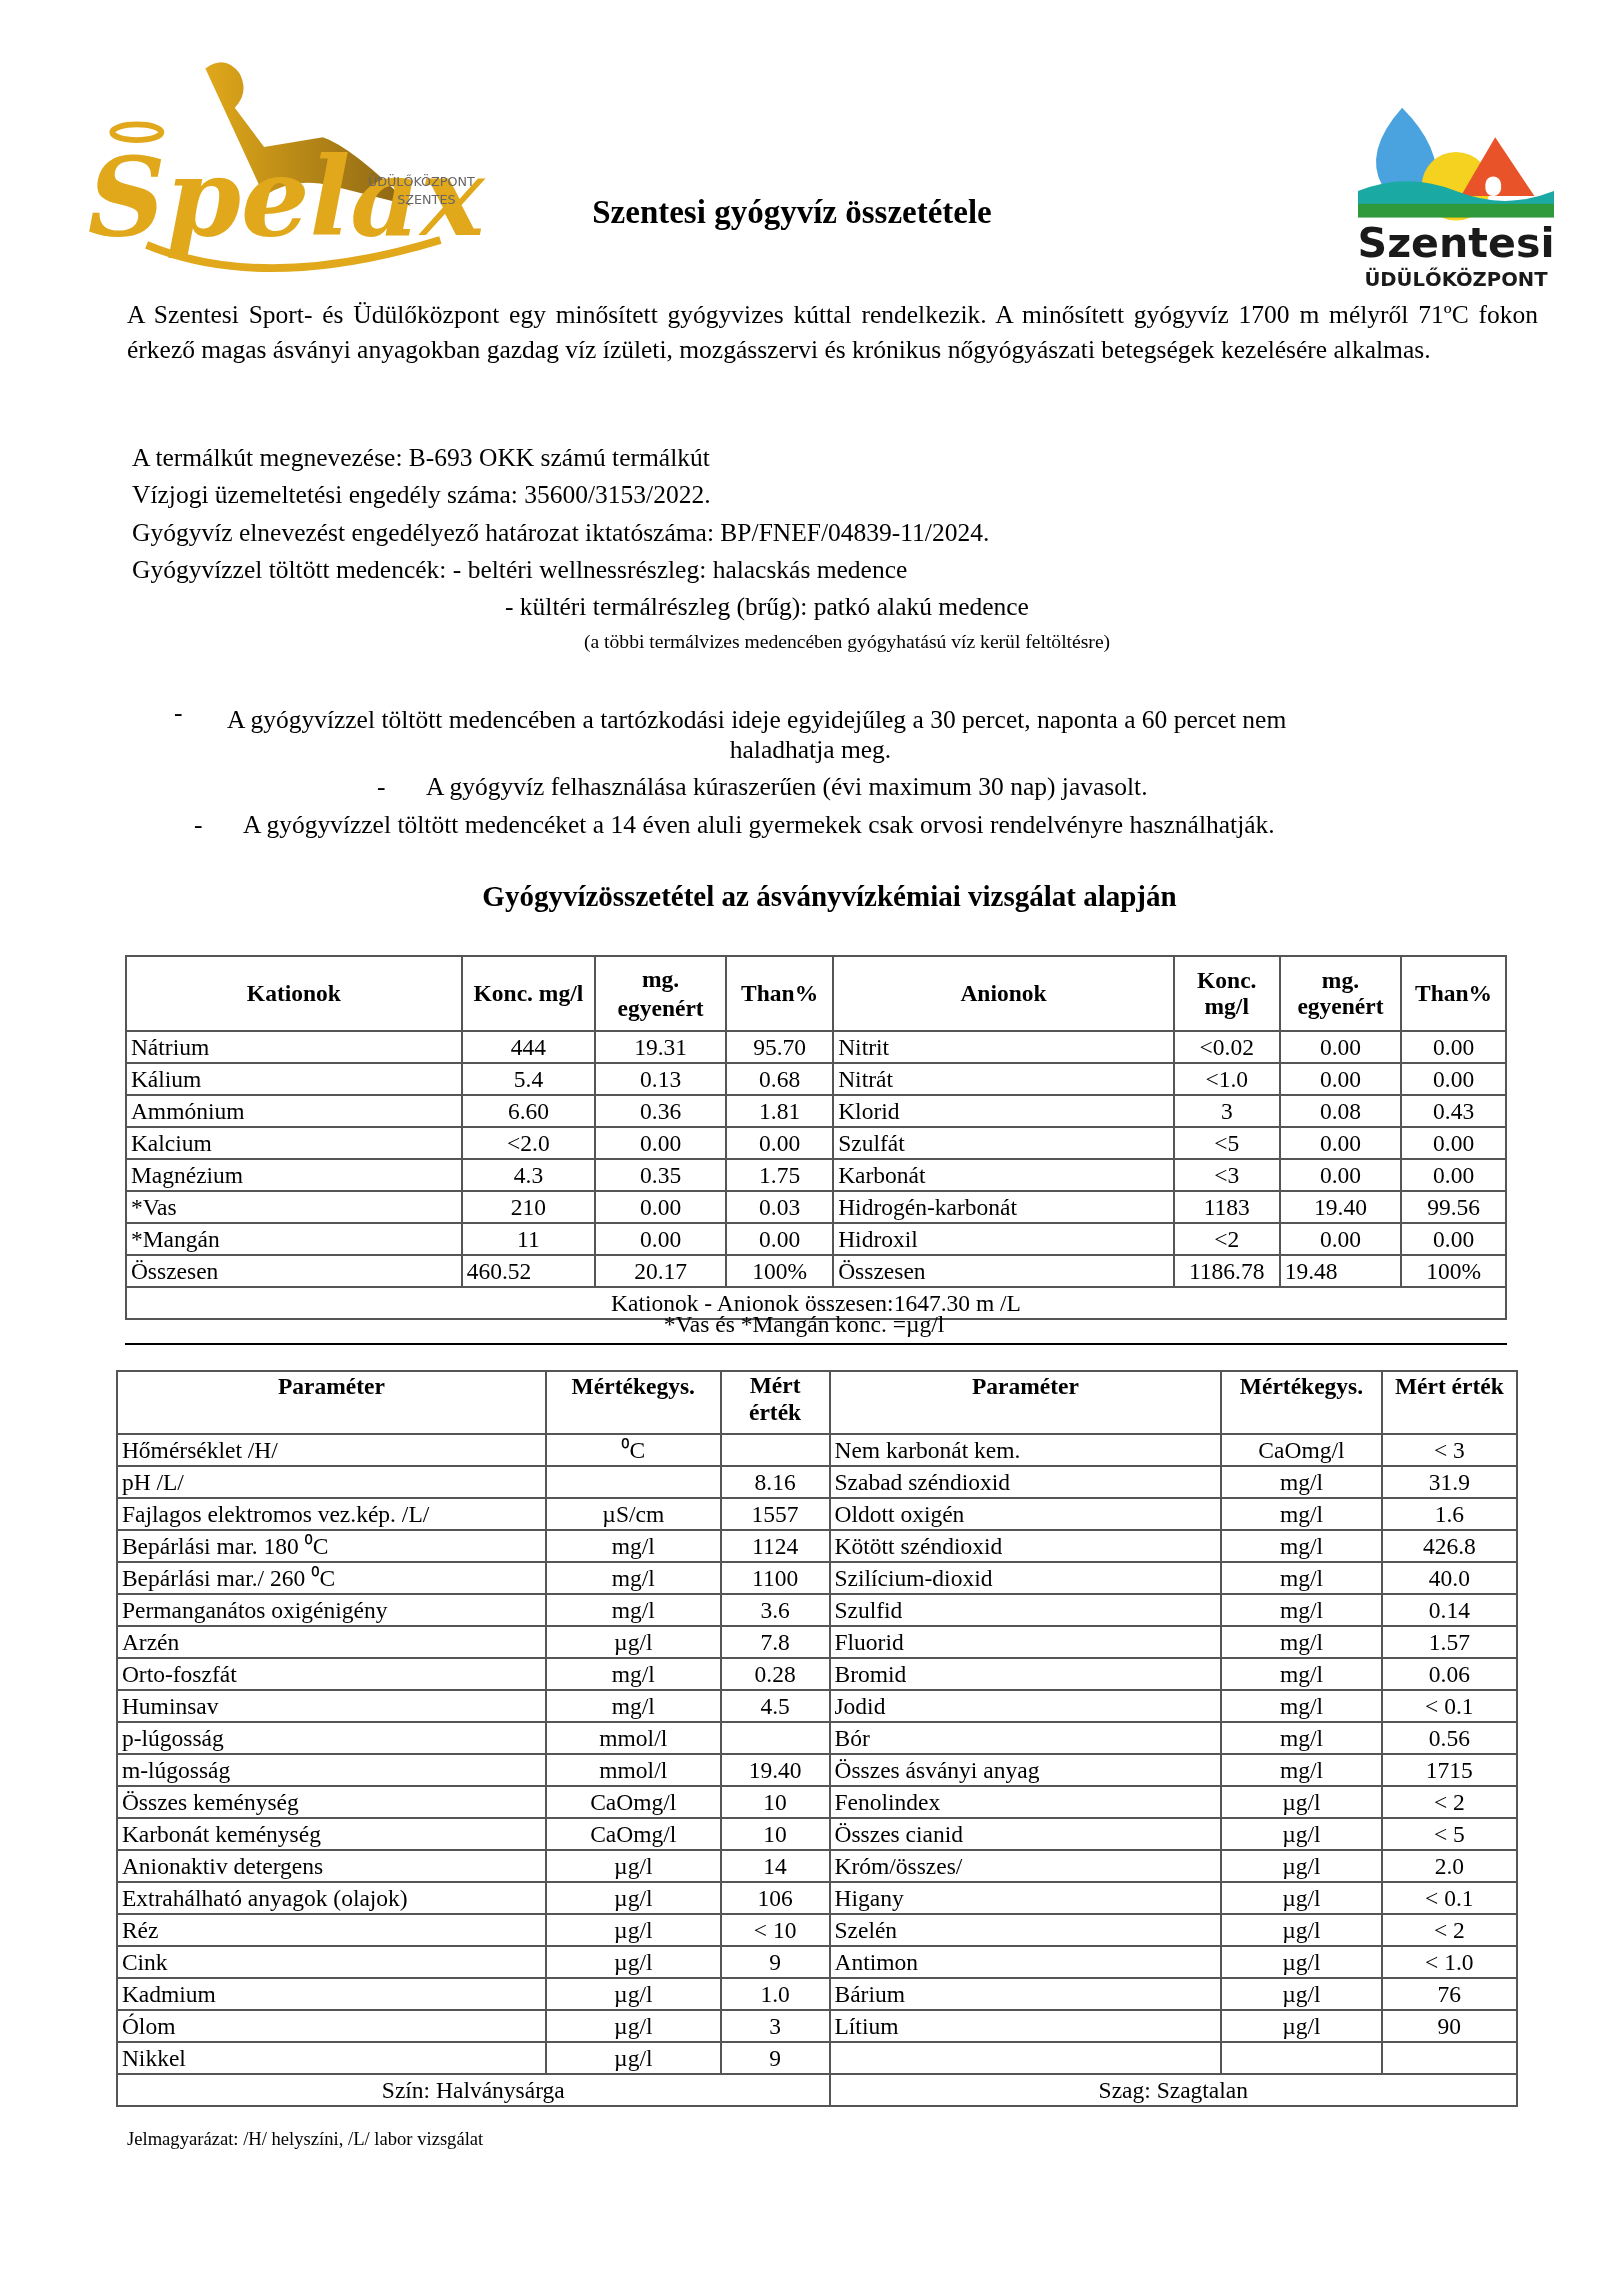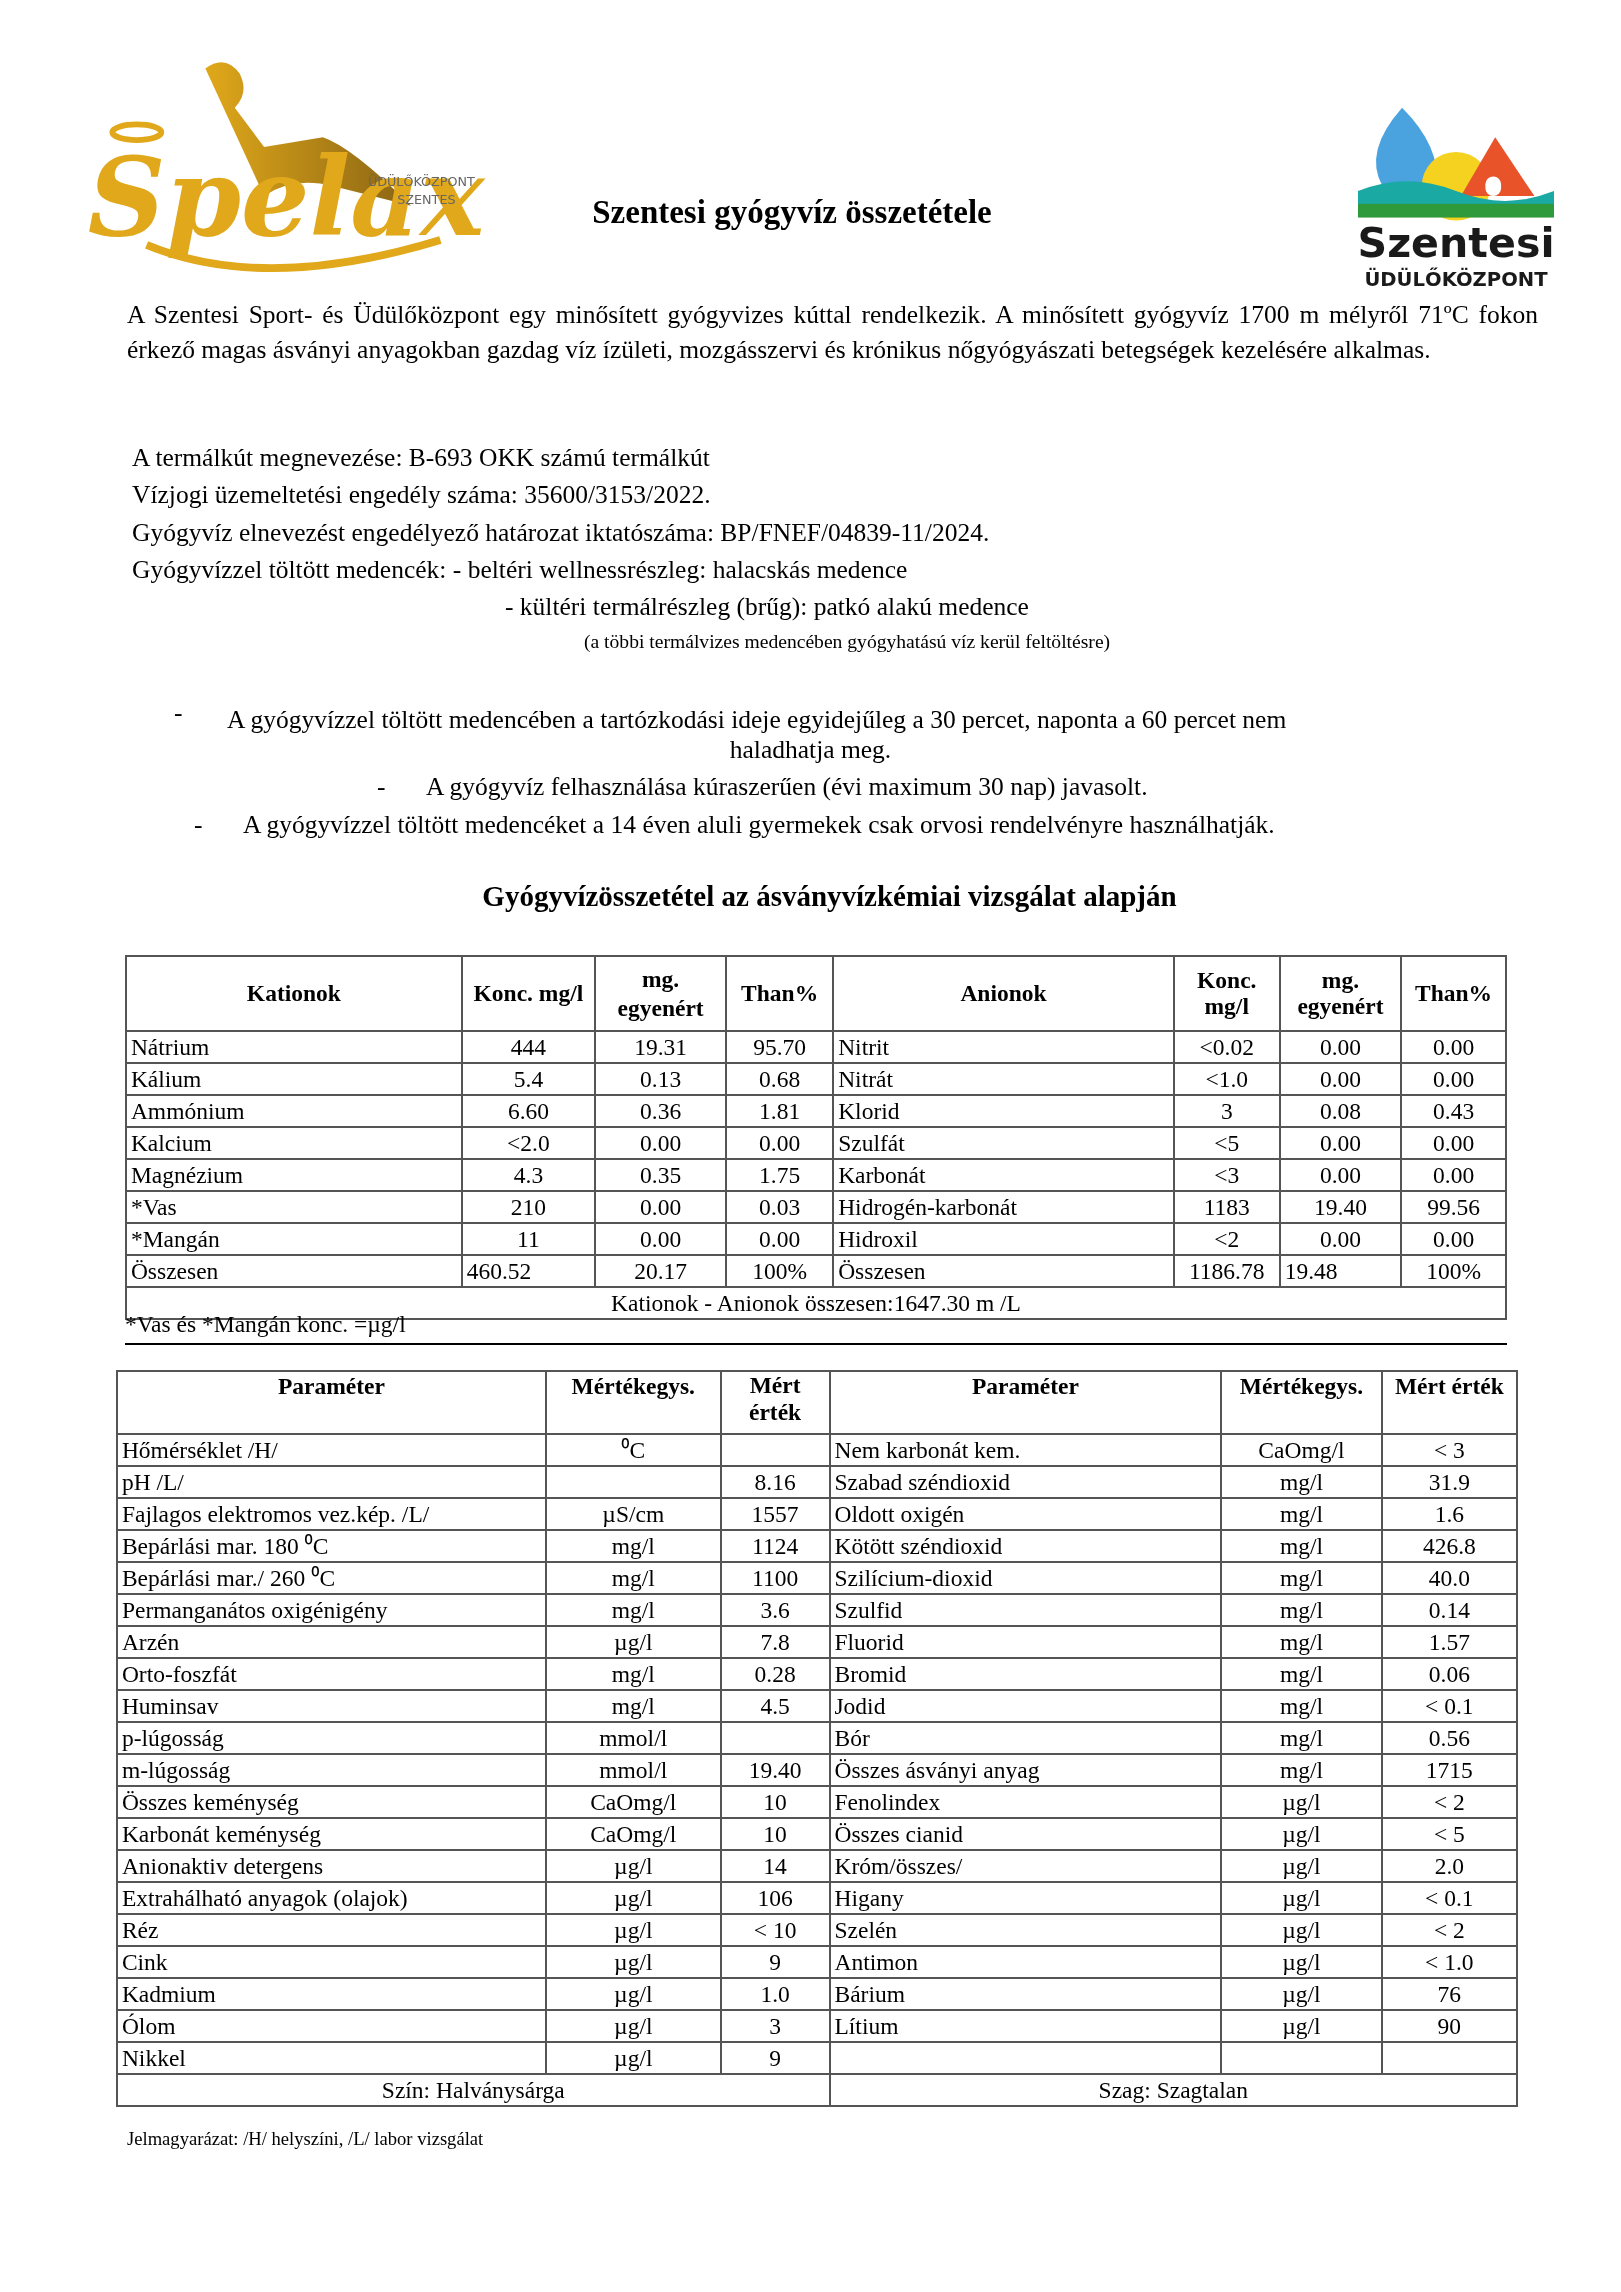--- a/index.html
+++ b/index.html
@@ -181,21 +181,21 @@
         <td class="l">19.48</td>
         <td class="c">100%</td>
       </tr>
     </tbody>
   <tbody>
       <tr>
     <td colspan="8" class="c">Kationok - Anionok összesen:1647.30 m /L</td>
   </tr>
 </tbody>
   </table>
-<div class="abs c" style="left:125px;top:1311px;width:1382px;font-size:23.5px;text-align:left">*Vas és *Mangán konc. =µg/l</div>
+<div class="abs c" style="left:113px;top:1311px;width:1382px;font-size:23.5px;text-align:center">*Vas és *Mangán konc. =µg/l</div>
 <div class="hr" style="top:1343px"></div>
 
 <table id="param-table">
   <colgroup>
     <col style="width:425px">
       <col style="width:173px">
       <col style="width:108px">
     <col style="width:388px">
       <col style="width:159px">
       <col style="width:134px">

